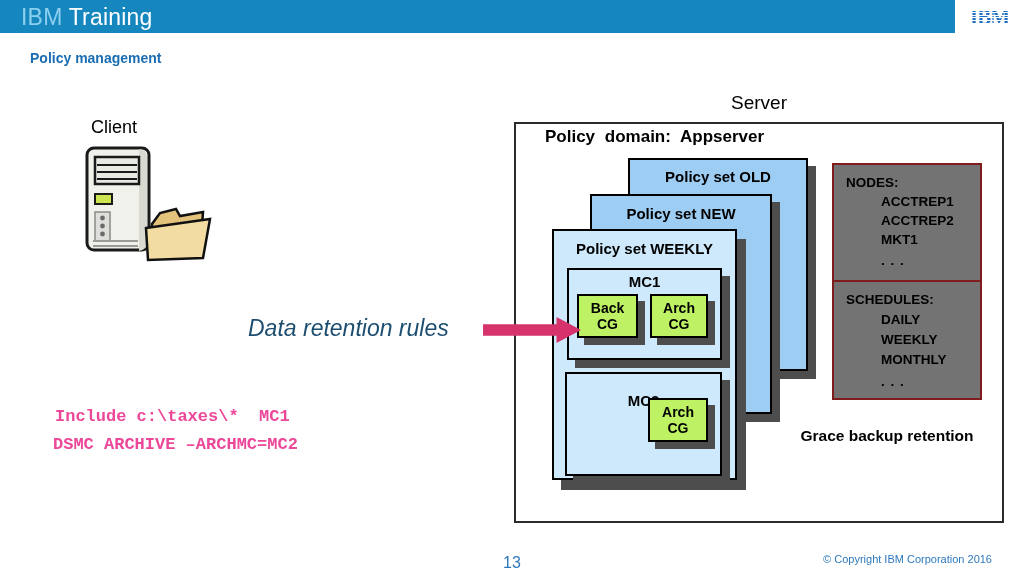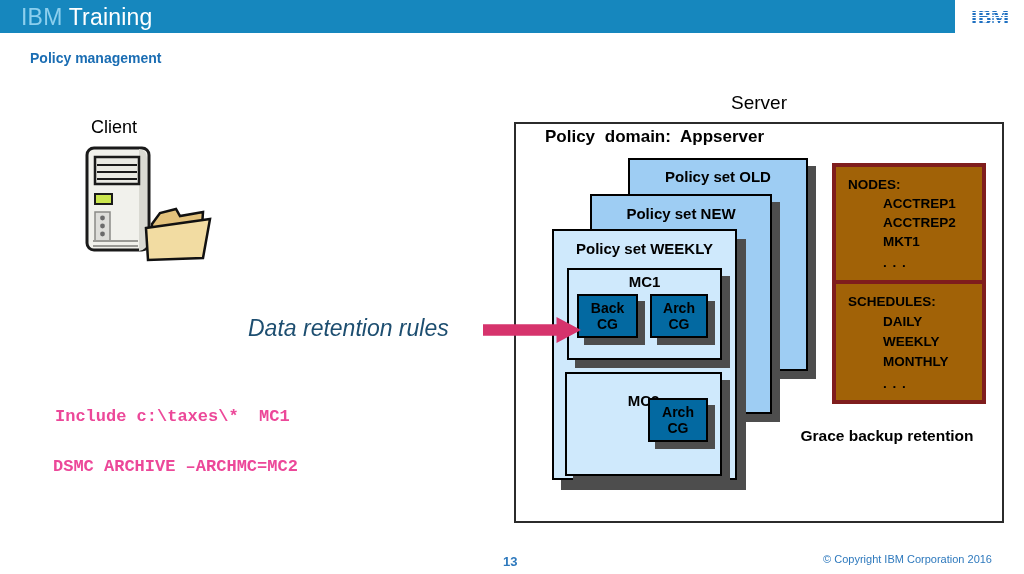--- a/index.html
+++ b/index.html
@@ -33,48 +33,48 @@
     box-shadow:8px 8px 0 #4d4d4d;}
   .ps-old{left:628px;top:158px;width:176px;height:201px;background:#9ecdf3;padding-top:8px;}
   .ps-new{left:590px;top:194px;width:178px;height:207px;background:#9ecdf3;padding-top:9px;}
   .ps-active{left:552px;top:229px;width:181px;height:238px;background:#cfe9fc;padding-top:9px;box-shadow:9px 10px 0 #4d4d4d;}
 
   .mc{border:2px solid #000;background:#cfe9fc;text-align:center;font-weight:bold;
     font-size:15px;box-shadow:8px 8px 0 #4d4d4d;}
   .mc1{left:567px;top:268px;width:151px;height:85px;padding-top:3px;}
   .mc2{left:565px;top:372px;width:153px;height:82px;padding-top:18px;}
 
-  .cg{border:2px solid #000;background:#0369a1;box-shadow:7px 7px 0 #4d4d4d;
+  .cg{border:2px solid #000;background:#bef264;box-shadow:7px 7px 0 #4d4d4d;
     font-weight:bold;font-size:14px;line-height:1.15;display:flex;align-items:center;
     justify-content:center;text-align:center;}
   .cg span{display:block;width:38px;}
   .cg-back{left:577px;top:294px;width:57px;height:40px;}
   .cg-arch1{left:650px;top:294px;width:54px;height:40px;}
   .cg-arch2{left:648px;top:398px;width:56px;height:40px;}
 
-  .listbox{border:4px solid #7f1d1d;background:#a16207;font-weight:bold;font-size:13.5px;
+  .listbox{border:2px solid #7f1d1d;background:#737373;font-weight:bold;font-size:13.5px;
     padding:8px 0 12px 12px;line-height:19px;}
   .nodes-box{left:832px;top:163px;width:134px;height:98px;}
   .schedules-box{left:832px;top:280px;width:134px;height:96px;line-height:20px;}
   .listbox .item{margin-left:35px;}
   .listbox .dots{margin-left:35px;margin-top:2px;letter-spacing:1px;}
 
   .grace{left:778px;top:426px;width:218px;text-align:center;font-weight:bold;
     font-size:15.5px;line-height:20px;}
 
   .annotation{left:248px;top:315px;font-size:23px;color:#1d4e70;font-style:italic;}
   .arrow{left:483px;top:317px;width:98px;height:26px;background:#d6336c;z-index:30;
     clip-path:polygon(0 28%,75% 28%,75% 0,100% 50%,75% 100%,75% 72%,0 72%);}
 
   .cmd{font-family:"Liberation Mono","DejaVu Sans Mono",monospace;font-weight:bold;
     font-size:17px;white-space:pre;color:#ec4899;}
   .cmd1{left:55px;top:407px;}
-  .cmd2{left:53px;top:457px;text-align:center;}
+  .cmd2{left:53px;top:435px;text-align:center;}
 
-  .footer-page{left:503px;top:554px;font-size:13px;font-weight:bold;color:#2e79bd;}
+  .footer-page{left:503px;top:554px;font-size:16px;font-weight:normal;color:#2e79bd;}
   .footer-copy{right:32px;top:553px;font-size:11px;color:#2e79bd;}
 
   .client-art{left:82px;top:144px;width:135px;height:120px;}
 </style>
 </head>
 <body>
 
 <div class="abs header-bar"></div>
 <div class="abs brand">
   <span class="ibm">IBM</span>

